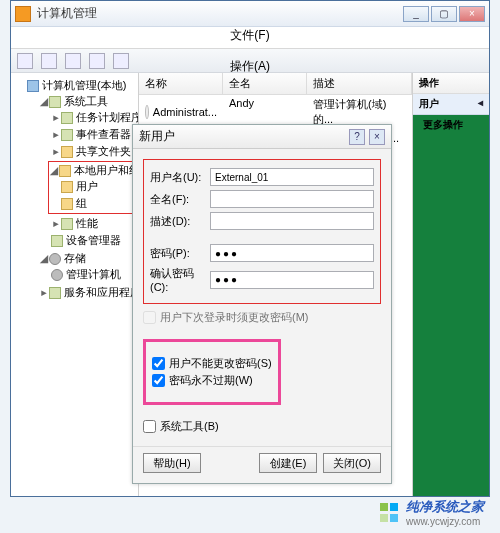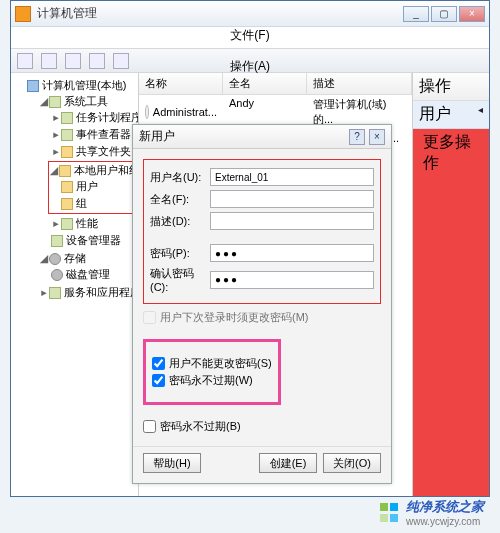--- a/index.html
+++ b/index.html
@@ -26,21 +26,21 @@
   .ico.disk { background:#bcbcbc; border:1px solid #888; border-radius:50%; }
   .highlight-box { border:1px solid #e02e2e; padding:1px 2px; margin:1px -3px; }
   .center { flex:1; display:flex; flex-direction:column; border-right:1px solid #d0d0d0; position:relative; background:#fff; }
   .listhead { display:flex; font-size:11px; border-bottom:1px solid #dcdcdc; background:linear-gradient(#fdfdfd,#efefef); }
   .listhead div { padding:3px 6px; border-right:1px solid #dcdcdc; }
   .lh-name { width:84px; } .lh-full { width:84px; } .lh-desc { flex:1; }
   .listrow { display:flex; font-size:11px; padding:2px 0; }
   .listrow div { padding:0 6px; overflow:hidden; }
   .lr-name { width:84px; display:flex; align-items:center; } .lr-full { width:84px; } .lr-desc { flex:1; }
   .usr-ico { width:14px; height:14px; background:#eee; border:1px solid #bbb; border-radius:50%; margin-right:4px; display:inline-block; }
-  .right { width:76px; padding:0; font-size:16px; background:#ef4444; }
+  .right { width:76px; padding:0; font-size:10px; background:#15803d;font-weight:bold; }
   .right-head { background:linear-gradient(#fdfdfd,#efefef); padding:3px 6px; border-bottom:1px solid #dcdcdc; }
   .right-sec { background:#e7effa; padding:3px 6px; margin:0; border-bottom:1px solid #d0dae9; position:relative; }
   .right-sec::after { content:"◂"; position:absolute; right:6px; color:#223; font-size:10px; }
   .right-item { padding:3px 10px; }
   
   .dialog { position:absolute; left:132px; top:124px; width:260px; background:#f3f3f3; border:1px solid #9aa; box-shadow:0 0 4px rgba(0,0,0,.2); }
   .dlg-title { height:24px; background:linear-gradient(#fdfdfd,#ececec); display:flex; align-items:center; padding:0 6px; font-size:12px; border-bottom:1px solid #ccc; }
   .dlg-title .spacer{flex:1;}
   .dlg-help{ width:16px;height:16px; border:1px solid #99b; background:#dde8f5; text-align:center; font-size:10px; line-height:14px; margin-left:4px; color:#336;}
   .dlg-body { padding:10px; font-size:11px; }
@@ -103,21 +103,21 @@
                     <li><span class="ico folder"></span><span>用户</span></li>
                     <li><span class="ico folder"></span><span>组</span></li>
                   </ul>
                 </li>
                 <li><span class="twig">▸</span><span class="ico tool"></span><span>性能</span></li>
                 <li><span class="ico tool"></span><span>设备管理器</span></li>
               </ul>
             </li>
             <li><span class="twig">◢</span><span class="ico disk"></span><span>存储</span>
               <ul>
-                  <li><span class="ico disk"></span><span>磁盘管理</span></li>
+                  <li><span class="ico disk"></span><span>管理计算机</span></li>
                 </ul>
             </li>
             <li><span class="twig">▸</span><span class="ico tool"></span><span>服务和应用程序</span></li>
           </ul>
         </li>
       </ul>
     </div>
     <div class="center">
       <div class="listhead">
         <div class="lh-name">名称</div>
@@ -189,21 +189,21 @@
           <input type="checkbox" checked="" style="">
           <span>用户不能更改密码(S)</span>
         </div>
       <div class="chkrow">
           <input type="checkbox" checked="" style="">
           <span>密码永不过期(W)</span>
         </div>
     </div>
     <div class="chkrow">
         <input type="checkbox" style="">
-        <span>密码永不过期(B)</span>
+        <span>系统工具(B)</span>
       </div>
   </div>
   <div class="dlg-btns">
     <button class="btn">帮助(H)</button>
     <span style="flex:1"></span>
     <button class="btn">创建(E)</button>
     <button class="btn">关闭(O)</button>
   </div>
 </div>
 

